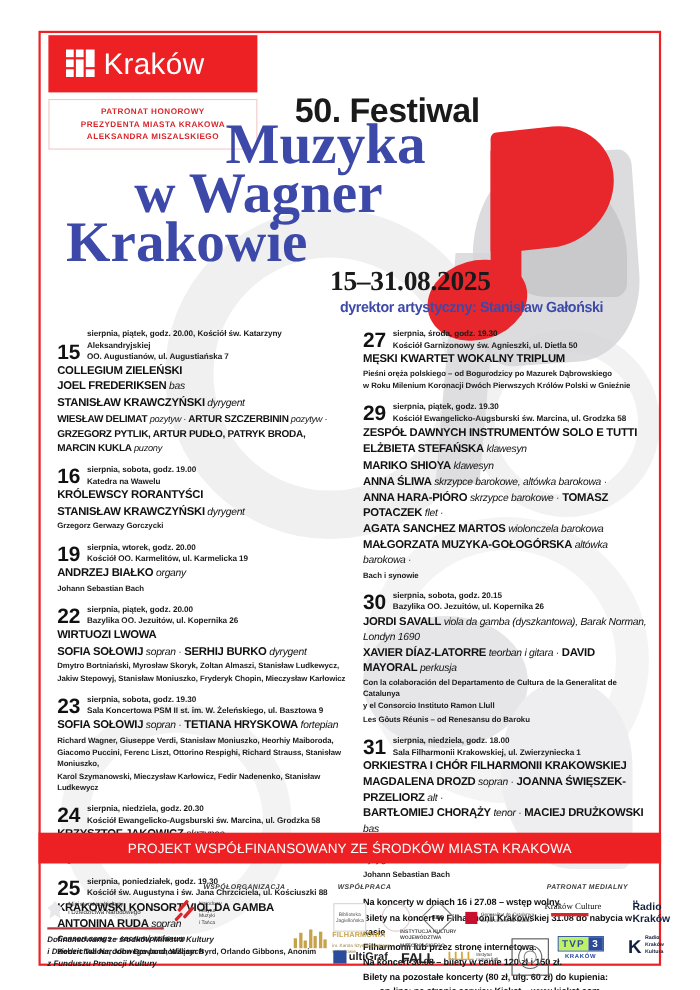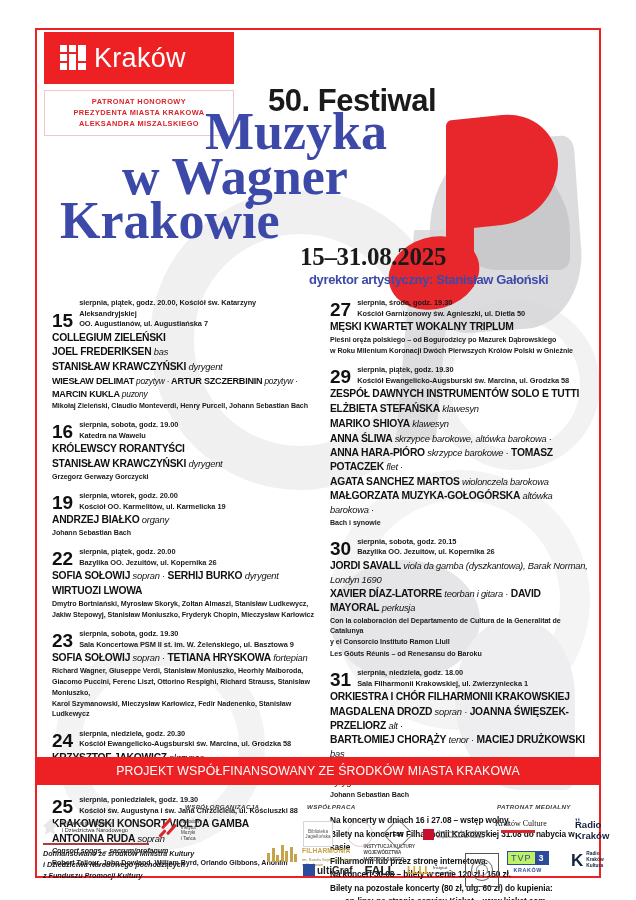--- a/index.html
+++ b/index.html
@@ -273,21 +273,21 @@
   .spiral::after { content:''; position:absolute; inset:4px; border-radius:50%; border:1px solid #888; }
 
   .kc { position: absolute; left: 460px; top: 26px; }
   .kc-word { font-size: 8px; color: #111; font-family: "Liberation Serif", serif; }
   .kc-bar { width: 34px; height: 3px; background: #D8262B; margin-top: 2px; margin-left: 6px; }
   .radio-krakow { position: absolute; left: 540px; top: 22px; }
   .rk-quote { font-size: 9px; color: #1b3a6b; font-weight: bold; line-height: .6; }
   .rk-name { font-size: 9.5px; font-weight: bold; color: #14203f; line-height: 1.08; }
   .tvp3 { position: absolute; left: 472px; top: 58px; text-align: center; }
   .tvp-box { display: flex; align-items: stretch; border: 1px solid #2B4C9B; }
-  .tvp-t { background: #bef264; color: #2B4C9B; font-size: 9px; font-weight: normal; padding: 1px 3px; letter-spacing: 1px; }
+  .tvp-t { background: #bef264; color: #2B4C9B; font-size: 9px; font-weight: bold; padding: 1px 3px; letter-spacing: 1px; }
   .tvp-3 { background: #2B4C9B; color: #fff; font-size: 9px; font-weight: bold; padding: 1px 4px; }
   .tvp-sub { font-size: 5.4px; font-weight: bold; color: #2B4C9B; letter-spacing: .6px; margin-top: 2px; }
   .rkk { position: absolute; left: 536px; top: 58px; display: flex; align-items: center; gap: 3px; }
   .rkk-mark { font-size: 17px; font-weight: bold; color: #14203f; line-height: 1; }
   .rkk-txt { font-size: 4.8px; font-weight: bold; color: #14203f; line-height: 1.3; }
 </style>
 </head>
 <body>
 
 <div class="poster">
@@ -347,22 +347,22 @@
             <div class="evt-day">15</div>
             <div class="evt-when">
               <div>sierpnia, piątek, godz. 20.00, Kościół św. Katarzyny Aleksandryjskiej</div>
               <div>OO. Augustianów, ul. Augustiańska 7</div>
             </div>
           </div>
           <div class="perf">COLLEGIUM ZIELEŃSKI</div>
           <div class="perf">JOEL FREDERIKSEN<span class="role"> bas</span></div>
           <div class="perf">STANISŁAW KRAWCZYŃSKI<span class="role"> dyrygent</span></div>
           <div class="perf small">WIESŁAW DELIMAT<span class="role"> pozytyw ·</span> ARTUR SZCZERBININ<span class="role"> pozytyw ·</span></div>
+          <div class="perf small">GRZEGORZ PYTLIK, ARTUR PUDŁO, PATRYK BRODA,</div>
           <div class="perf small">MARCIN KUKLA<span class="role"> puzony</span></div>
-          <div class="prog">Mikołaj Zieleński, Claudio Monteverdi, Henry Purcell, Johann Sebastian Bach</div>
         </div>
         <div class="evt">
           <div class="evt-head">
             <div class="evt-day">16</div>
             <div class="evt-when">
               <div>sierpnia, sobota, godz. 19.00</div>
               <div>Katedra na Wawelu</div>
             </div>
           </div>
           <div class="perf">KRÓLEWSCY RORANTYŚCI</div>
@@ -381,22 +381,22 @@
           <div class="prog">Johann Sebastian Bach</div>
         </div>
         <div class="evt">
           <div class="evt-head">
             <div class="evt-day">22</div>
             <div class="evt-when">
               <div>sierpnia, piątek, godz. 20.00</div>
               <div>Bazylika OO. Jezuitów, ul. Kopernika 26</div>
             </div>
           </div>
+          <div class="perf">WIRTUOZI LWOWA</div>
           <div class="perf">SOFIA SOŁOWIJ<span class="role"> sopran ·</span> SERHIJ BURKO<span class="role"> dyrygent</span></div>
-          <div class="perf">WIRTUOZI LWOWA</div>
           <div class="prog">Dmytro Bortniański, Myrosław Skoryk, Zoltan Almaszi, Stanisław Ludkewycz,</div>
           <div class="prog">Jakiw Stepowyj, Stanisław Moniuszko, Fryderyk Chopin, Mieczysław Karłowicz</div>
         </div>
         <div class="evt">
           <div class="evt-head">
             <div class="evt-day">23</div>
             <div class="evt-when">
               <div>sierpnia, sobota, godz. 19.30</div>
               <div>Sala Koncertowa PSM II st. im. W. Żeleńskiego, ul. Basztowa 9</div>
             </div>

